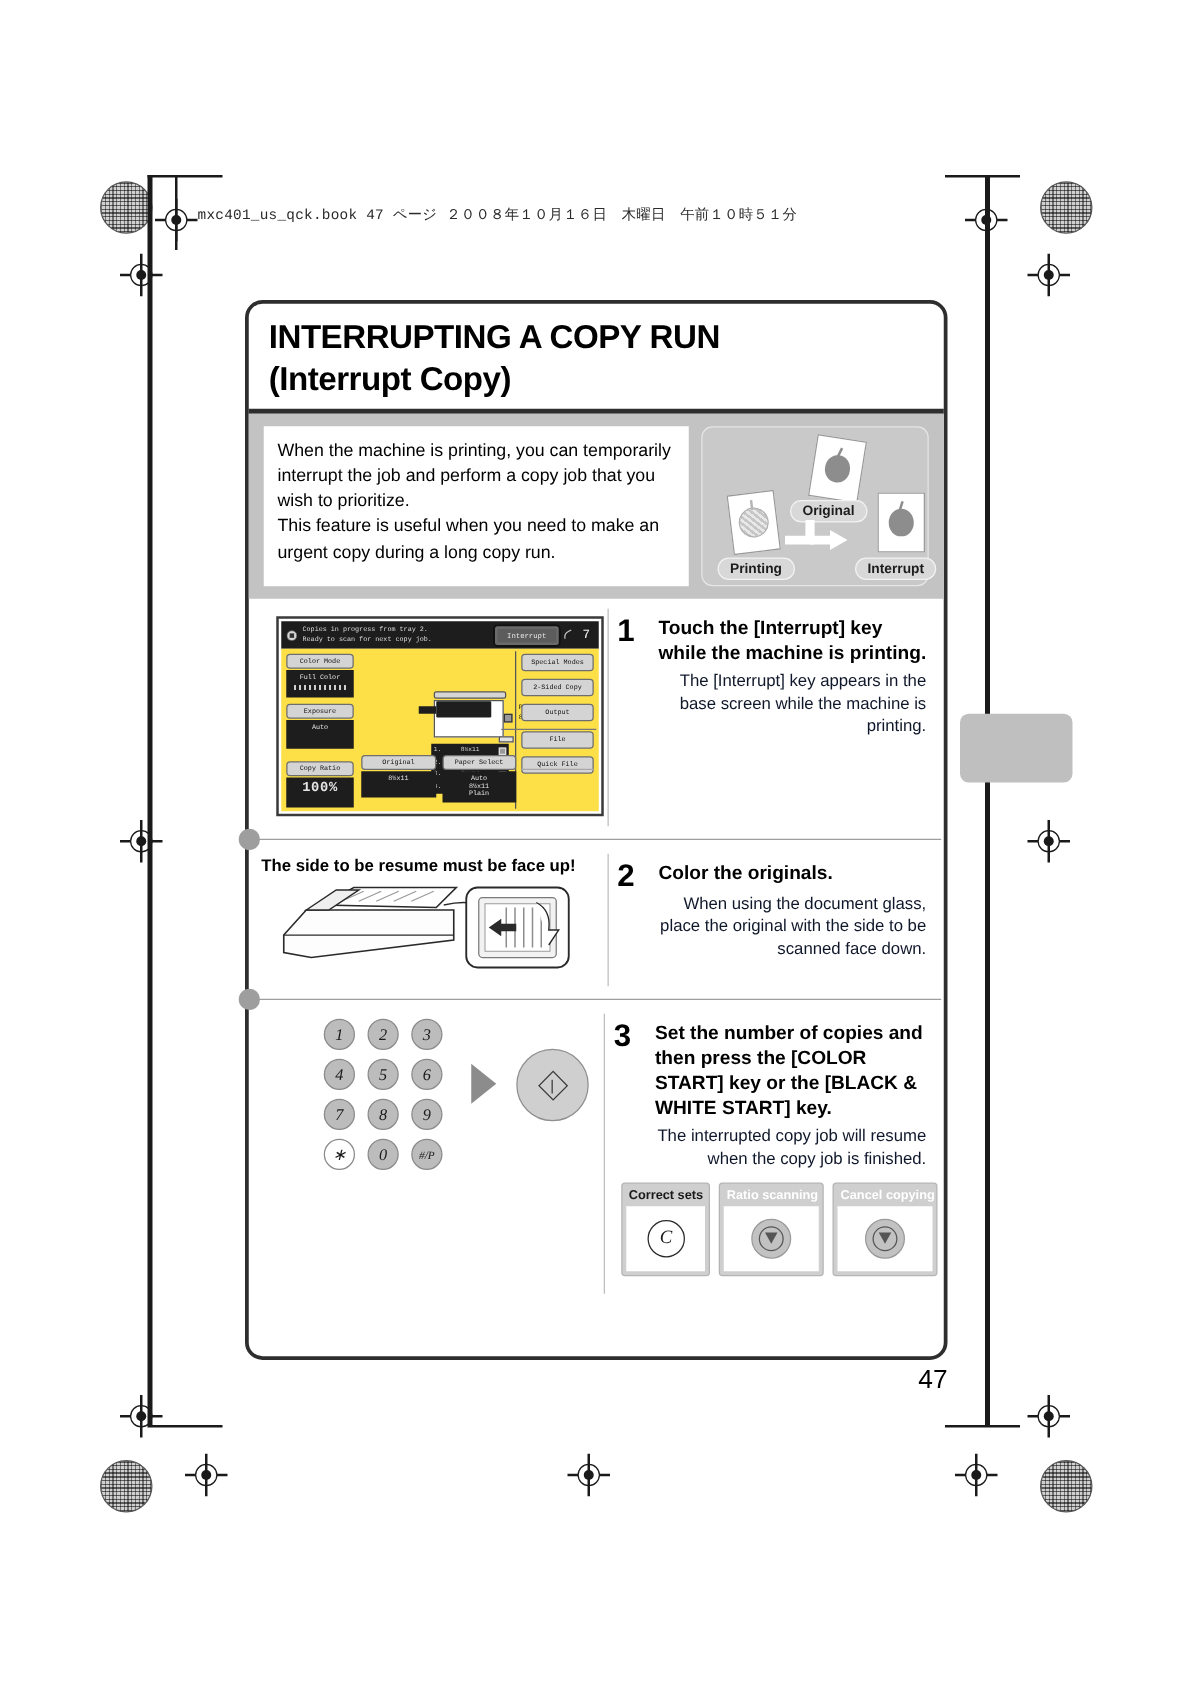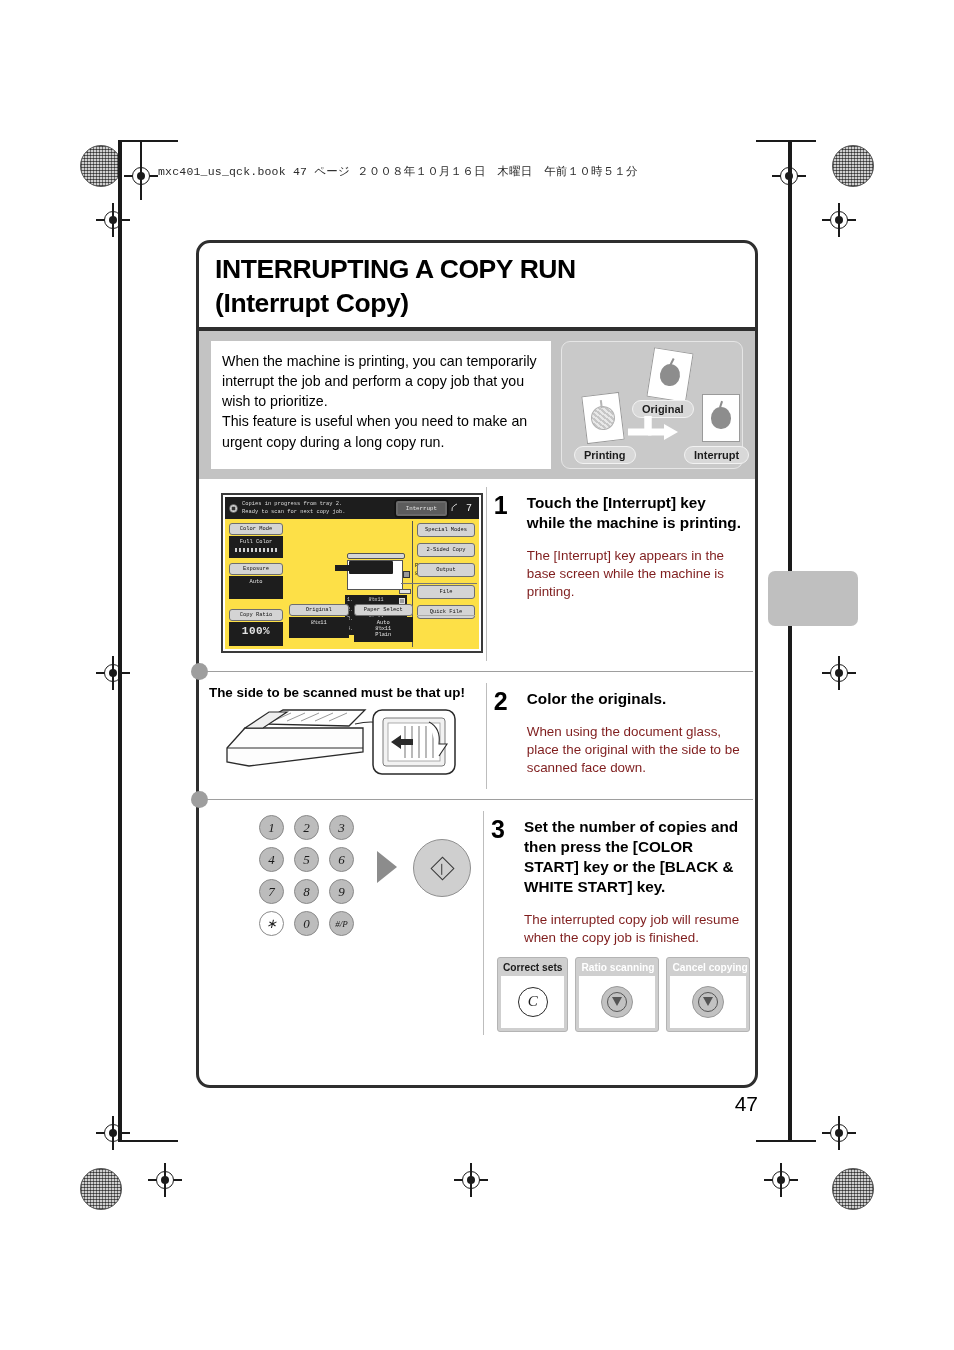--- a/index.html
+++ b/index.html
@@ -90,21 +90,21 @@
   }
   .step-left { width: 290px; position: relative; }
   .step-right { width: 272px; padding: 14px 14px 10px 8px; position: relative; }
   .step-right::before {
     content: ""; position: absolute; left: 0; top: 8px; bottom: 8px; width: 1px; background: #bdbdbd;
   }
   .step-num {
     float: left; font-size: 25px; font-weight: bold; line-height: 1; margin-right: 8px; color: #000;
   }
   .step-head { font-size: 15.3px; font-weight: bold; line-height: 1.3; color: #000; }
-  .step-body { font-size: 13.4px; line-height: 1.36; color: #7f1d1d; margin-top: 14px; clear: left; padding-left: 33px; }
+  .step-body { font-size: 13.4px; line-height: 1.36; color: #0f172a; margin-top: 3px; clear: left; padding-left: 33px; text-align: right; }
   .step-head-wrap { padding-left: 33px; }
 
   
   .lcd {
     position: absolute; left: 22px; top: 14px; width: 262px; height: 160px;
     background: #fff; border: 2px solid #3a3a3a;
   }
   .lcd-top {
     position: absolute; left: 2px; top: 2px; right: 2px; height: 22px; background: #1d1d1d;
     display: flex; align-items: center; padding: 0 4px; gap: 4px;
@@ -398,21 +398,21 @@
         </div>
         <div class="step-body">The [Interrupt] key appears in the base screen while the machine is printing.</div>
       </div>
     </div>
 
     <div class="step-sep" style="top:428px;"></div>
     <div class="bullet-dot" style="top:420px;"></div>
 
     <div class="step" style="top:432px; height:122px;">
       <div class="step-left">
-        <div class="faceup-note">The side to be scanned must be that up!</div>
+        <div class="faceup-note">The side to be resume must be face up!</div>
         <div class="step2-fig">
           <svg width="258" height="72" viewBox="0 0 258 72">
 
             <path d="M14 44 L32 24 L150 24 L150 48 L36 62 L14 58 Z" fill="#fdfdfd" stroke="#2a2a2a" stroke-width="1.3"></path>
             <path d="M14 44 L150 44" stroke="#2a2a2a" stroke-width="1"></path>
 
             <path d="M46 20 L70 6 L152 6 L136 22 Z" fill="#ffffff" stroke="#2a2a2a" stroke-width="1.3"></path>
             <path d="M60 17 L78 9 M74 17 L92 9 M88 17 L106 9 M102 17 L120 9 M116 17 L134 9" stroke="#9a9a9a" stroke-width="1"></path>
 
             <path d="M32 24 L56 8 L74 8 L50 24 Z" fill="#efefef" stroke="#2a2a2a" stroke-width="1.2"></path>

